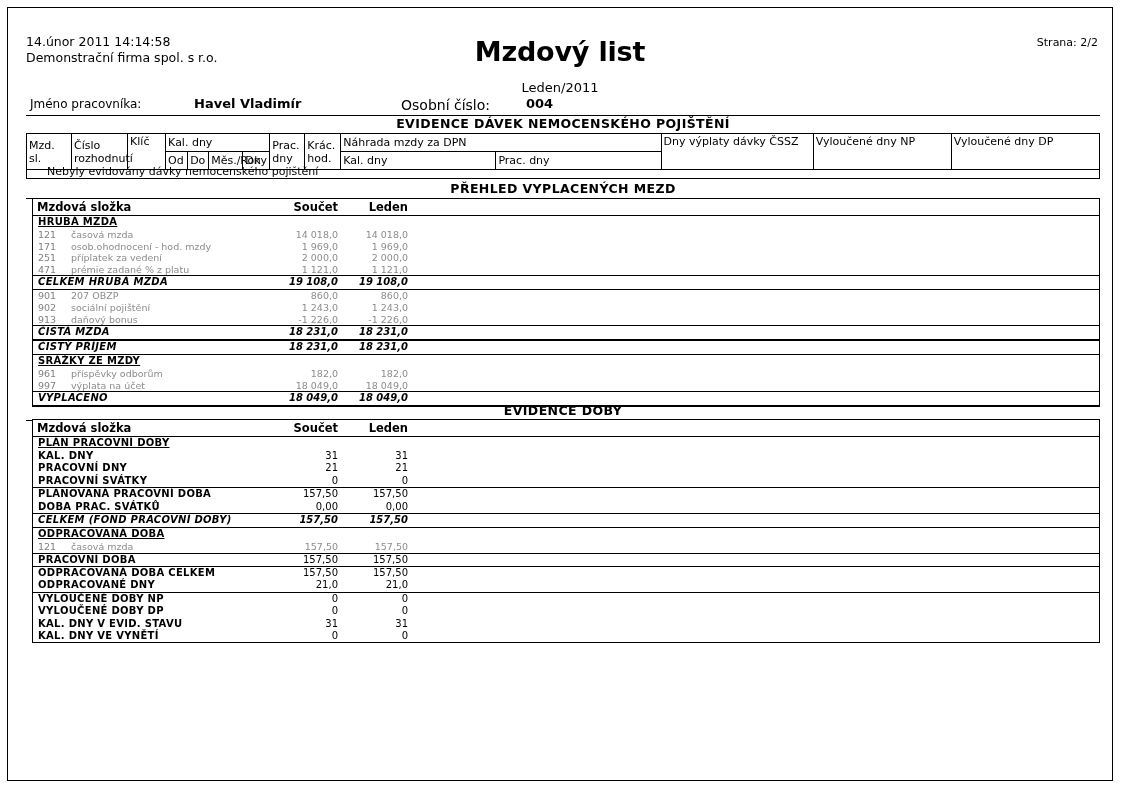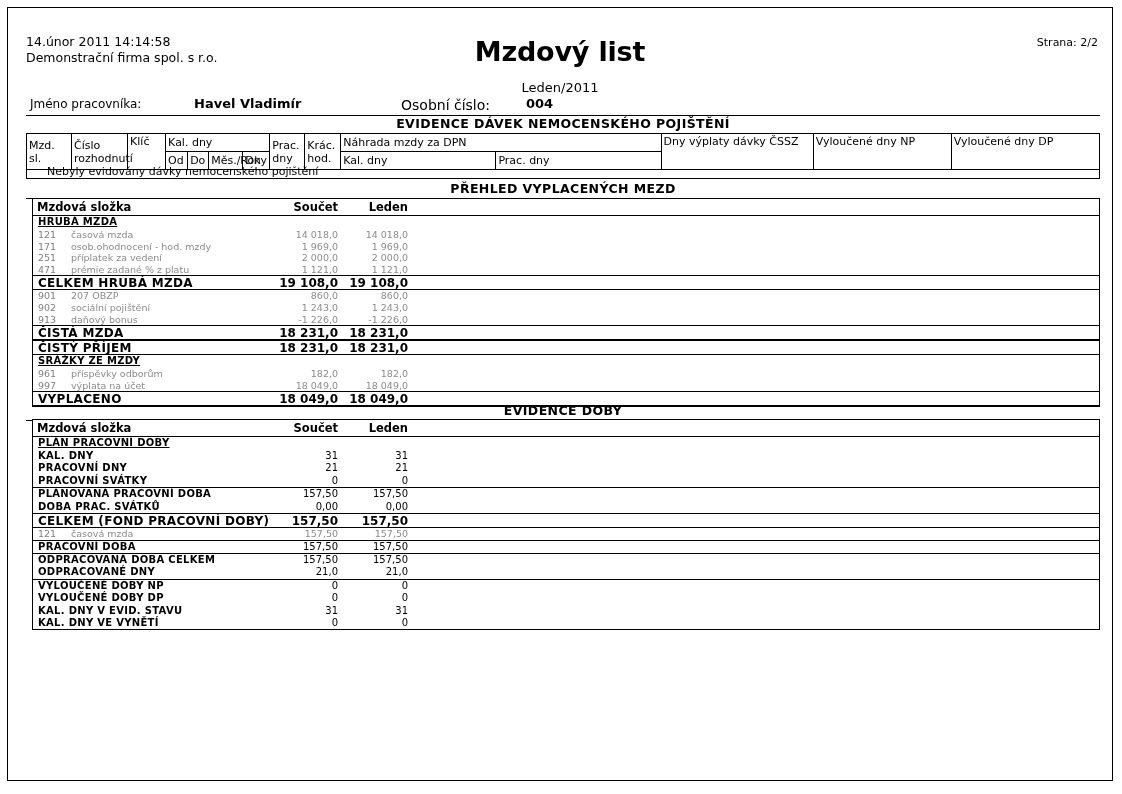--- a/index.html
+++ b/index.html
@@ -200,23 +200,24 @@
     left: 5px;
     font-weight: bold;
     text-decoration: underline;
     letter-spacing: 0.3px;
     color: #000;
   }
 
   
   .row.total {
     height: 13px;
-    font-size: 12px;
+    font-size: 10px;
     border-top: 1.4px solid #000;
     border-bottom: 1.4px solid #000;
+    font-style: italic;
   }
   .row.total .c-name {
     left: 5px;
     font-weight: bold;
     letter-spacing: 0.3px;
   }
   .row.total .c-sum,
   .row.total .c-per { font-weight: bold; }
 
   
@@ -441,20 +442,23 @@
         <div class="row plain">
           <span class="c-name">DOBA PRAC. SVÁTKŮ</span>
           <span class="c-sum">0,00</span>
           <span class="c-per">0,00</span>
         </div>
         <div class="row total">
           <span class="c-name">CELKEM (FOND PRACOVNÍ DOBY)</span>
           <span class="c-sum">157,50</span>
           <span class="c-per">157,50</span>
         </div>
+        <div class="row group">
+          <span class="c-name">ODPRACOVANÁ DOBA</span>
+        </div>
         <div class="row detail">
           <span class="c-code">121</span>
           <span class="c-name">časová mzda</span>
           <span class="c-sum">157,50</span>
           <span class="c-per">157,50</span>
         </div>
         <div class="row plain ruled-top">
           <span class="c-name">PRACOVNÍ DOBA</span>
           <span class="c-sum">157,50</span>
           <span class="c-per">157,50</span>

